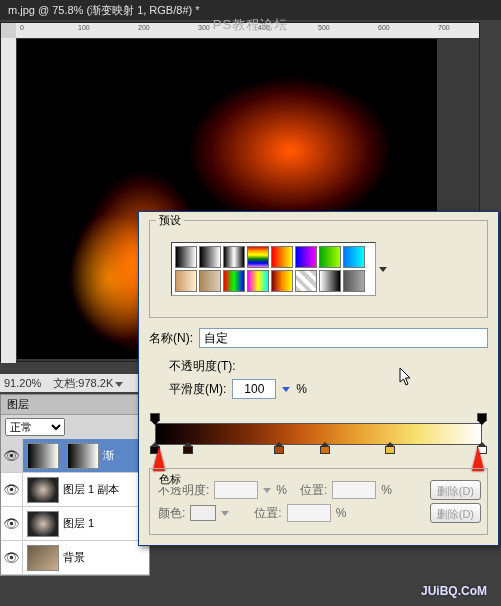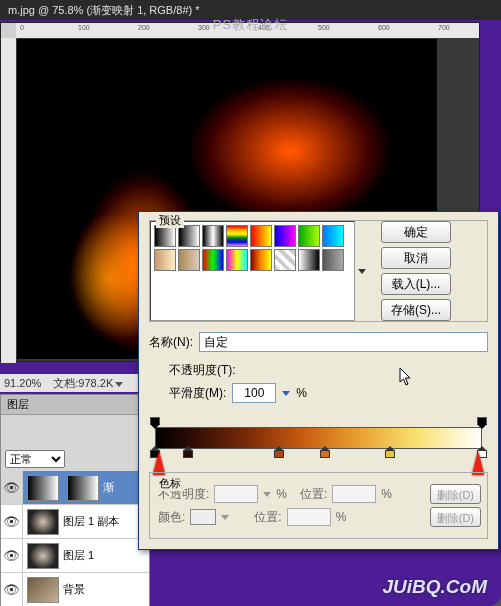--- a/index.html
+++ b/index.html
@@ -1,66 +1,66 @@
 <!DOCTYPE html>
 <html><head>
 <meta charset="utf-8">
 <style>
   * { box-sizing: border-box; margin: 0; padding: 0; font-family: "Microsoft YaHei", SimSun, Tahoma, sans-serif; }
   body { background: #535353; width: 501px; height: 606px; overflow: hidden; position: relative; }
   
   
-  .ps-window { position: absolute; top: 0; left: 0; width: 501px; height: 606px; background: #4c1d95; border-radius: 12px; }
+  .ps-window { position: absolute; top: 0; left: 0; width: 501px; height: 606px; background: #404040; }
   .doc-tab { background: #2a2a2a; color: #e0e0e0; font-size: 11px; padding: 2px 8px; height: 20px; line-height: 16px; }
   
   .canvas-area { position: absolute; top: 22px; left: 0; width: 480px; height: 340px; background: #3a3a3a; border: 1px solid #222; }
   .ruler-h { position: absolute; top: 0; left: 15px; right: 0; height: 15px; background: #e8e8e8; font-size: 7px; color: #555; }
   .ruler-h span { position: absolute; top: 1px; }
   .ruler-v { position: absolute; top: 15px; left: 0; width: 15px; height: 325px; background: #e8e8e8; }
   .ruler-corner { position: absolute; top: 0; left: 0; width: 15px; height: 15px; background: #d0d0d0; }
   .canvas-img { position: absolute; top: 16px; left: 16px; width: 420px; height: 320px; background: #000; overflow: hidden; }
   .fire-art { width: 100%; height: 100%; background:
     radial-gradient(ellipse 120px 180px at 30% 70%, rgba(255,140,20,0.9), transparent 60%),
     radial-gradient(ellipse 220px 160px at 65% 35%, rgba(255,120,10,0.85), transparent 55%),
     radial-gradient(ellipse 90px 110px at 22% 75%, rgba(255,200,80,0.6), transparent 60%),
     #000;
     filter: contrast(1.35) saturate(1.15);
   }
   .watermark-top { position: absolute; top: 16px; left: 50%; transform: translateX(-50%); color: #aaa; font-size: 13px; letter-spacing: 1px; pointer-events: none; text-align:left; }
   .watermark-top .sub { font-size: 11px; letter-spacing: 3px; color:#999; }
-  .watermark-br { position: absolute; right: 14px; bottom: 8px; color: #e0e0ff; font-size: 19px; font-weight: bold; font-style: italic; text-shadow: 0 0 3px #223; pointer-events:none;margin-left:13px; }
+  .watermark-br { position: absolute; right: 14px; bottom: 8px; color: #e0e0ff; font-size: 12px; font-weight: bold; text-shadow: 0 0 3px #223; pointer-events:none;margin-left:13px; }
   
   .statusbar { position: absolute; top: 374px; left: 0; width: 480px; height: 18px; background: #e4e4e4; font-size: 11px; color: #333; display: flex; align-items: center; padding: 0 4px; gap: 12px; }
   .statusbar .tri { width:0; height:0; border-left:4px solid transparent; border-right:4px solid transparent; border-top:5px solid #555; display:inline-block; margin-left:2px; }
   
   
   .layers-panel { position: absolute; top: 394px; left: 0; width: 150px; background: #d6d6d6; border: 1px solid #8a8a8a; }
   .layers-tab { background: #c0c0c0; font-size: 11px; padding: 2px 6px; border-bottom: 1px solid #999; }
   .layers-ctrl { display:flex; padding:3px 4px; gap:4px; align-items:center; }
-  .layers-ctrl select { font-size: 11px; height: 18px; width: 60px; margin-top: 32px; }
+  .layers-ctrl select { font-size: 11px; height: 18px; width: 60px; }
   .layers-list { background: #fff; }
   .layer-row { display: flex; align-items: center; height: 34px; border-bottom: 1px solid #ccc; }
   .layer-row.sel { background: #5b87c7; color: #fff; }
   .eye { width: 22px; text-align: center; font-size: 13px; color:#333; border-right:1px solid #ccc; height:100%; display:flex; align-items:center; justify-content:center; }
   .layer-row.sel .eye { color:#333; background:#d6d6d6; }
   .thumb { width: 32px; height: 26px; background: #111; margin: 0 4px; border: 1px solid #888; display:inline-block; }
   .thumb.grad { background: linear-gradient(to right, #000, #fff); }
   .thumb.fire { background: radial-gradient(circle at 50% 50%, rgba(200,180,160,0.8), #222 70%); }
   .thumb.photo { background: linear-gradient(135deg, #6b5a42, #c8b090); }
   .layer-name { font-size: 11px; }
   
   
   .dialog { position: absolute; top: 211px; left: 138px; width: 361px; background: #ece9d8; border: 1px solid #163a7a; box-shadow: 2px 2px 6px rgba(0,0,0,0.5); }
   .titlebar { height: 26px; background: linear-gradient(to bottom, #3b77d8, #1a49b5 45%, #1a49b5 55%, #2a5fc9); color: #fff; display: flex; align-items: center; padding: 0 4px 0 8px; font-size: 12px; }
   .titlebar .spacer { flex: 1; }
   .winbtn { width: 20px; height: 18px; margin-left: 2px; background: linear-gradient(to bottom,#f4b677,#e37a2c); border: 1px solid #8a4a10; border-radius: 3px; color: #fff; font-size: 12px; display:flex; align-items:center; justify-content:center; }
   .winbtn.close { background: linear-gradient(to bottom,#f07860,#d13a1b); border-color:#871; }
   .dlg-body { padding: 8px 10px 10px 10px; color: #000; font-size: 12px; position: relative; }
   
-  .presets-group { border: 1px solid #aaa; padding: 0; margin-bottom: 10px; position: relative; }
+  .presets-group { border: 1px solid #aaa; padding: 21px; margin-bottom: 10px; position: relative; }
   .presets-row { display:flex; }
   .preset-grid { background:#fff; border:1px inset #999; padding:3px; width: 205px; }
   .preset-grid .grid-inner { display:grid; grid-template-columns: repeat(8, 22px); grid-auto-rows: 22px; gap:2px; }
   .sw { width:22px; height:22px; border:1px solid #777; }
   .btn-col { display:flex; flex-direction:column; gap:4px; margin-left:14px; }
   .winbutton { background: linear-gradient(to bottom,#fefefe,#e4e4e4); border:1px solid #7a7a7a; border-radius:3px; font-size:12px; height:22px; padding:0 6px; min-width:70px; text-align:center; line-height:20px; }
   
   .name-row { display:flex; align-items:center; gap:6px; margin: 8px 0 10px 0; }
   .name-row input { flex:1; height:20px; border:1px solid #7e9db9; padding:0 4px; font-size:12px; }
   
@@ -178,26 +178,20 @@
                 <div class="sw" style="background: linear-gradient(to right, rgb(255, 0, 255), rgb(255, 255, 0), rgb(0, 255, 255));"></div>
                 <div class="sw" style="background: linear-gradient(to right, rgb(136, 0, 0), rgb(255, 136, 0), rgb(255, 255, 0));"></div>
                 <div class="sw" style="background: repeating-linear-gradient(45deg, rgb(204, 204, 204) 0px, rgb(204, 204, 204) 4px, rgb(255, 255, 255) 4px, rgb(255, 255, 255) 8px);"></div>
                 <div class="sw" style="background: linear-gradient(to right, rgb(255, 255, 255), rgb(0, 0, 0));"></div>
                 <div class="sw" style="background: linear-gradient(to right, rgb(85, 85, 85), rgb(170, 170, 170));"></div>
               </div>
           </div>
           <div style="width:10px;display:flex;flex-direction:column;justify-content:center;margin-left:2px;">
             <div style="width:0;height:0;border-left:4px solid transparent;border-right:4px solid transparent;border-top:5px solid #333;margin:auto;"></div>
           </div>
-          <div class="btn-col">
-            <div class="winbutton">确定</div>
-            <div class="winbutton">取消</div>
-            <div class="winbutton">载入(L)...</div>
-            <div class="winbutton">存储(S)...</div>
-          </div>
         </div>
       </div>
 
       <div class="name-row">
         <span>名称(N):</span>
         <input type="text" value="自定" style="">
       </div>
 
       <div class="type-row">
         <span>不透明度(T):</span>

